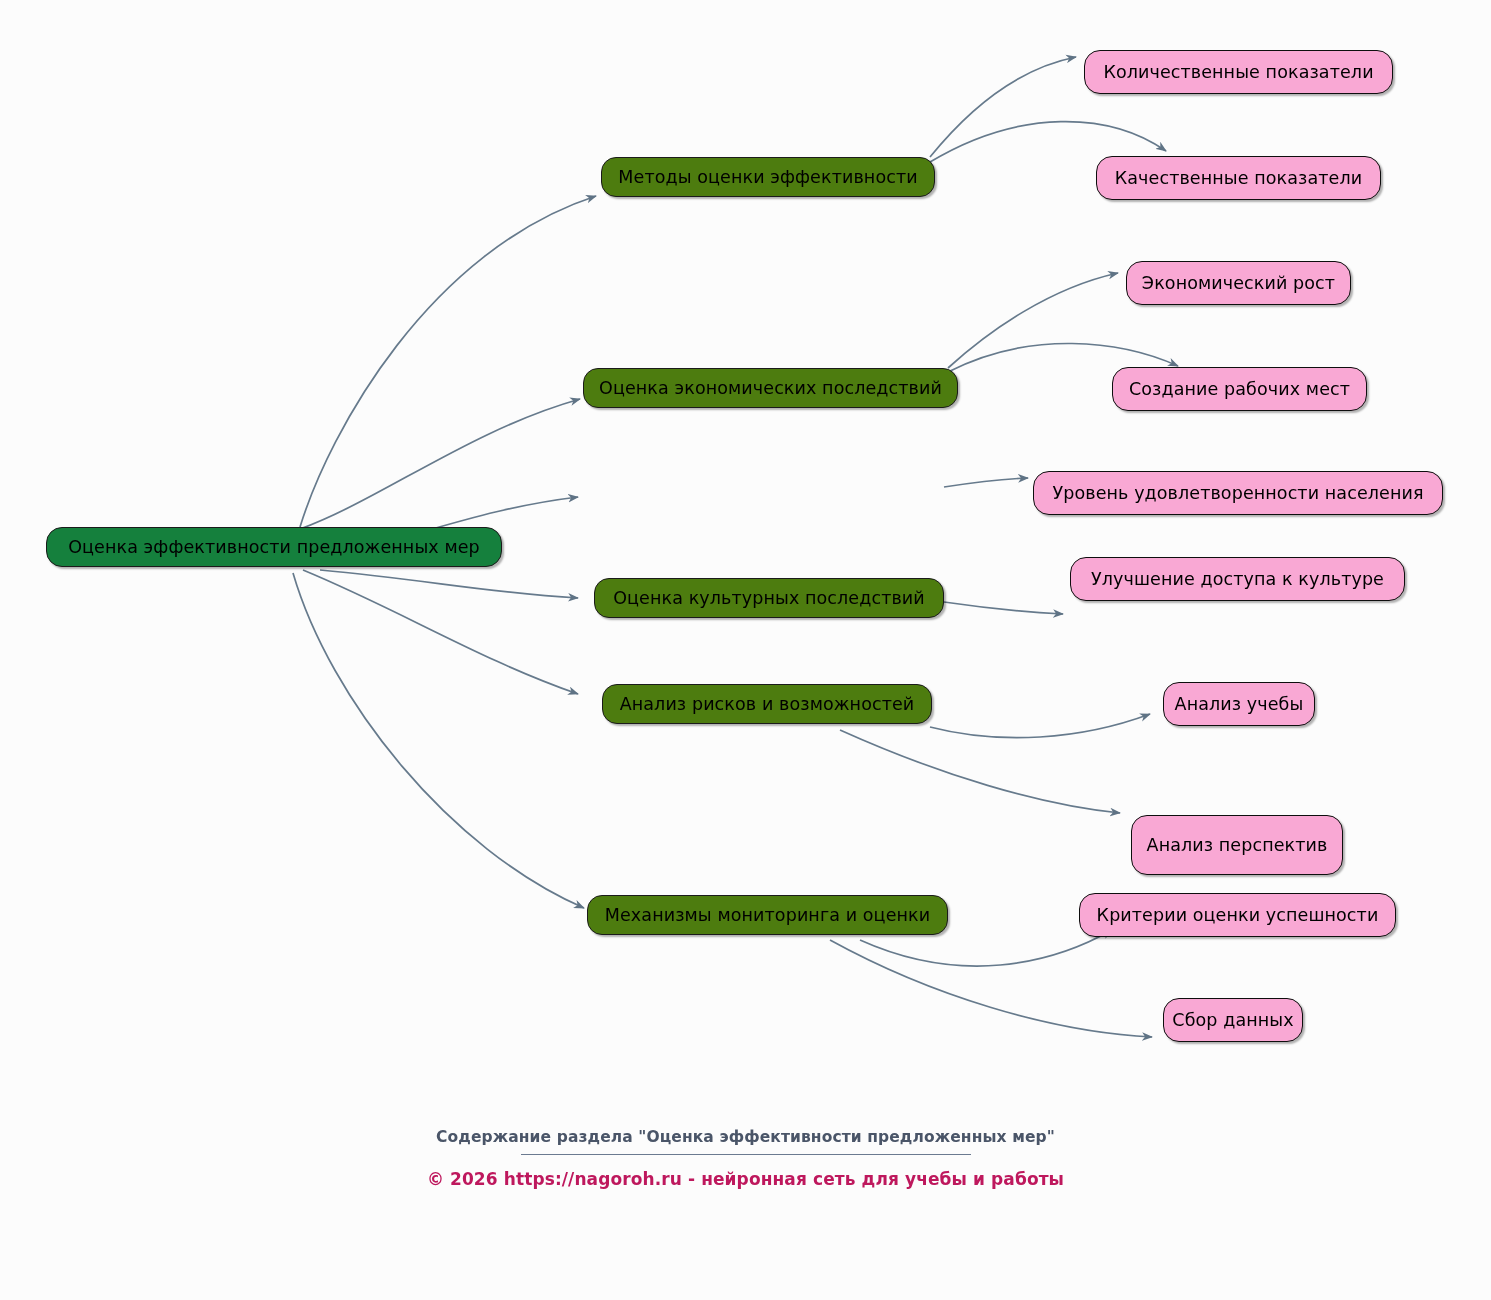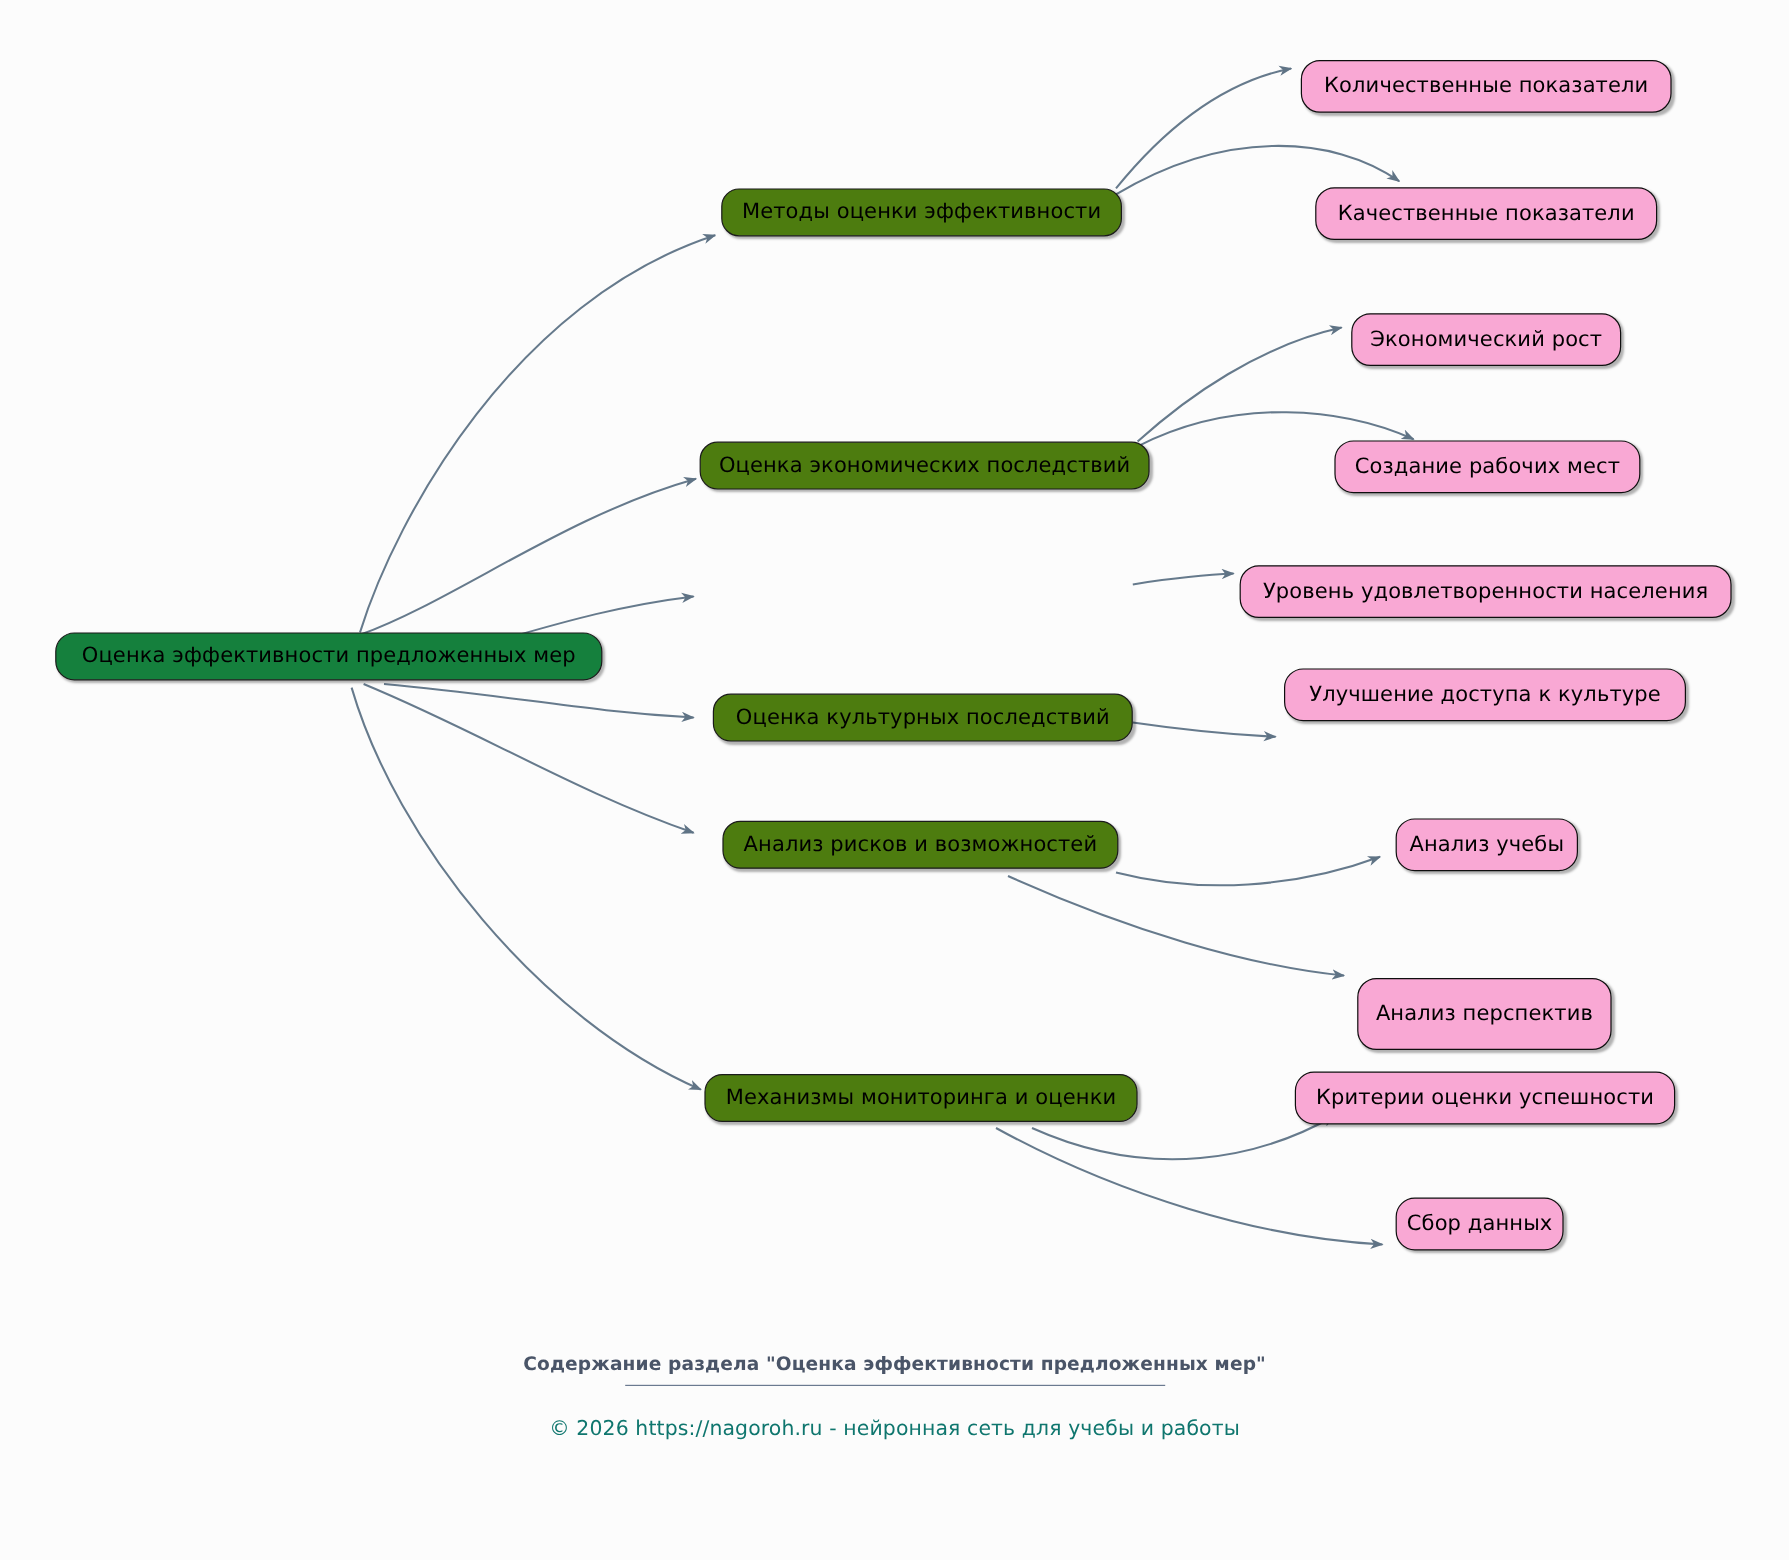--- a/index.html
+++ b/index.html
@@ -64,24 +64,25 @@
     line-height: 1.42;
     letter-spacing: 0.1px;
   }
   #footer-rule {
     margin: 6px auto 0 auto;
     width: 450px;
     height: 0;
     border-top: 1.6px solid #6b7a90;
   }
   #footer-copyright {
-    margin-top: 26px;
+    margin-top: 14px;
     font-size: 17px;
-    color: #0f766e;
+    color: #be185d;
     letter-spacing: 0.1px;
+    font-weight: bold;
   }
 </style>
 </head>
 <body>
 
 <div id="canvas">
 
   <svg id="edge-layer" viewBox="0 0 1491 1300" width="1491" height="1300">
     <defs>
       <marker id="arrow" markerWidth="11" markerHeight="9" refX="10" refY="4.5" orient="auto" markerUnits="userSpaceOnUse">

